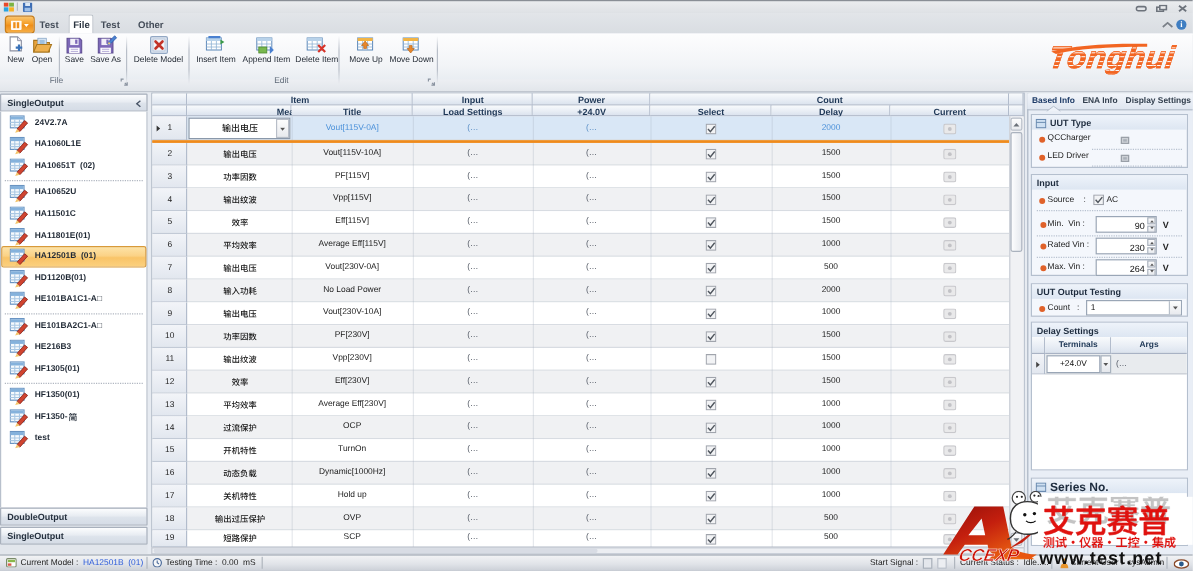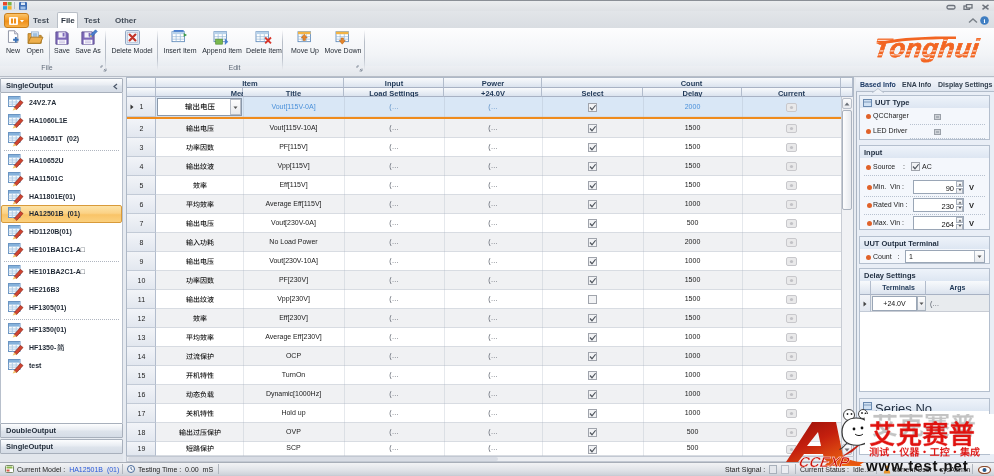--- a/index.html
+++ b/index.html
@@ -888,21 +888,21 @@
 <div class="a" style="left:913px;top:216px;width:51px;height:14px;background:#fff;border:1px solid #9aa6b6"></div>
 <div class="tx" style="left:913px;top:219.5px;width:41px;text-align:right;font-size:7.5px;color:#111">264</div>
 <div class="a" style="left:956px;top:217px;width:7px;height:6px;background:linear-gradient(#fdfdfd,#e4e7ec);border:1px solid #aab2be"></div>
 <div class="a" style="left:956px;top:223.5px;width:7px;height:6px;background:linear-gradient(#fdfdfd,#e4e7ec);border:1px solid #aab2be"></div>
 <svg class="a" style="left:957.5px;top:218.5px" width="4" height="9" viewBox="0 0 4 9">
     <path d="M0.5 2.5 L2 0.5 L3.5 2.5 Z M0.5 6 L2 8 L3.5 6 Z" fill="#555"></path>
   </svg>
 <div class="tx" style="left:969px;top:218.5px;font-size:7.5px;font-weight:bold;color:#222">V</div>
 <div class="a" style="left:859px;top:236px;width:131px;height:28px;background:#f4f7fc;border:1px solid #b4bfce"></div>
 <div class="a" style="left:860px;top:237px;width:129px;height:12px;background:linear-gradient(#eef3fa,#dde6f2)"></div>
-<div class="tx" style="left:864px;top:239.2px;font-size:7.5px;font-weight:bold;color:#1e2c3e">UUT Output Terminal</div>
+<div class="tx" style="left:864px;top:239.2px;font-size:7.5px;font-weight:bold;color:#1e2c3e">UUT Output Testing</div>
 <div class="a" style="left:866px;top:255px;width:5px;height:5px;background:#e0622a;border-radius:50%"></div>
 <div class="tx" style="left:873px;top:253px;font-size:7px;color:#222">Count&nbsp;&nbsp;&nbsp;:</div>
 <div class="a" style="left:905px;top:250px;width:80px;height:13px;background:#fff;border:1px solid #9aa6b6"></div>
 <div class="tx" style="left:909px;top:253px;font-size:7px;color:#111">1</div>
 <div class="a" style="left:974px;top:251px;width:10px;height:11px;background:linear-gradient(#fdfdfd,#e8eaee);border-left:1px solid #b8c0ca"></div>
 <svg class="a" style="left:976.5px;top:255px" width="5" height="4" viewBox="0 0 5 4">
     <path d="M0.5 0.5 L2.5 3 L4.5 0.5 Z" fill="#555"></path>
   </svg>
 <div class="a" style="left:859px;top:268px;width:131px;height:124px;background:#f4f7fc;border:1px solid #b4bfce"></div>
 <div class="a" style="left:860px;top:269px;width:129px;height:12px;background:linear-gradient(#eef3fa,#dde6f2)"></div>
@@ -924,21 +924,21 @@
 <svg class="a" style="left:919px;top:302px" width="5" height="4" viewBox="0 0 5 4">
     <path d="M0.5 0.5 L2.5 3 L4.5 0.5 Z" fill="#555"></path>
   </svg>
 <div class="tx" style="left:930px;top:300px;font-size:7px;color:#555b66">(…</div>
 <div class="a" style="left:859px;top:398px;width:131px;height:57px;background:#f4f7fc;border:1px solid #b4bfce"></div>
 <div class="a" style="left:860px;top:399px;width:129px;height:12px;background:linear-gradient(#eef3fa,#dde6f2)"></div>
 <svg class="a" style="left:863px;top:401.5px" width="9" height="8" viewBox="0 0 9 8">
     <rect x="0.5" y="0.5" width="8" height="7" fill="#cfe0f2" stroke="#6a8ab0" stroke-width="1"></rect>
     <path d="M0.5 3 h8" stroke="#6a8ab0" stroke-width="0.8"></path>
   </svg>
-<div class="tx" style="left:875px;top:401.2px;font-size:13px;font-weight:normal;color:#1e2c3e">Series No.</div>
+<div class="tx" style="left:875px;top:401.2px;font-size:10px;font-weight:bold;color:#1e2c3e">Series No.</div>
 <div class="a" style="left:860px;top:411px;width:129px;height:43px;background:#fff"></div>
 <div class="a" style="left:0;top:462px;width:994px;height:14px;background:linear-gradient(#f2f3f5,#e0e3e8 55%,#cfd3da 90%,#c3c8d0);border-top:1px solid #a8aeb8"></div>
 <svg class="a" style="left:5px;top:465px" width="9" height="8" viewBox="0 0 9 8">
 <rect x="0.5" y="0.5" width="8" height="7" rx="1" fill="#fff" stroke="#7a8a6a" stroke-width="1"></rect>
 <rect x="1.5" y="1.5" width="6" height="2" fill="#8ab84a"></rect>
     <rect x="1.5" y="4.5" width="3" height="2" fill="#d85a4a"></rect>
   </svg>
 <div class="tx" style="left:17px;top:465.5px;font-size:7px;color:#222">Current Model :&nbsp;&nbsp;<span style="color:#2a5adA">HA12501B&nbsp;&nbsp;(01)</span></div>
 <div class="a" style="left:122px;top:464px;width:1px;height:10px;background:#b0b6be"></div>
 <svg class="a" style="left:127px;top:465px" width="8" height="8" viewBox="0 0 8 8">

